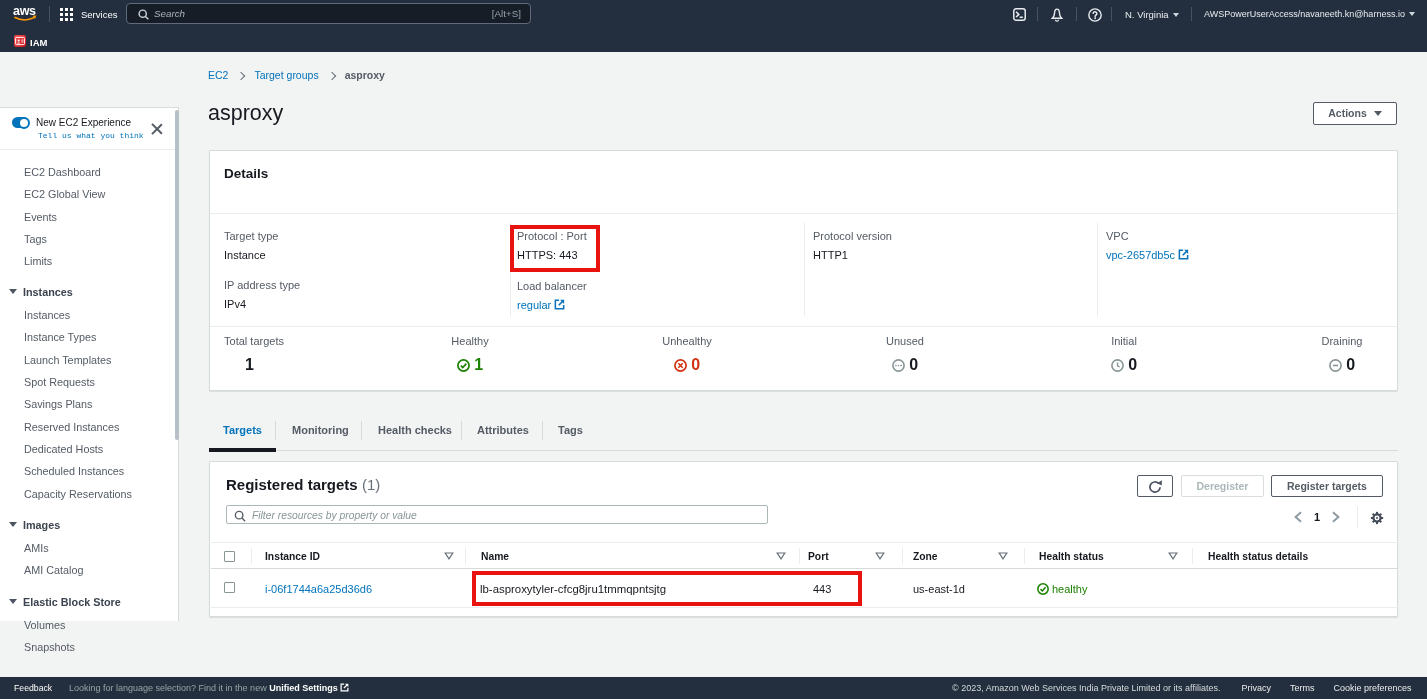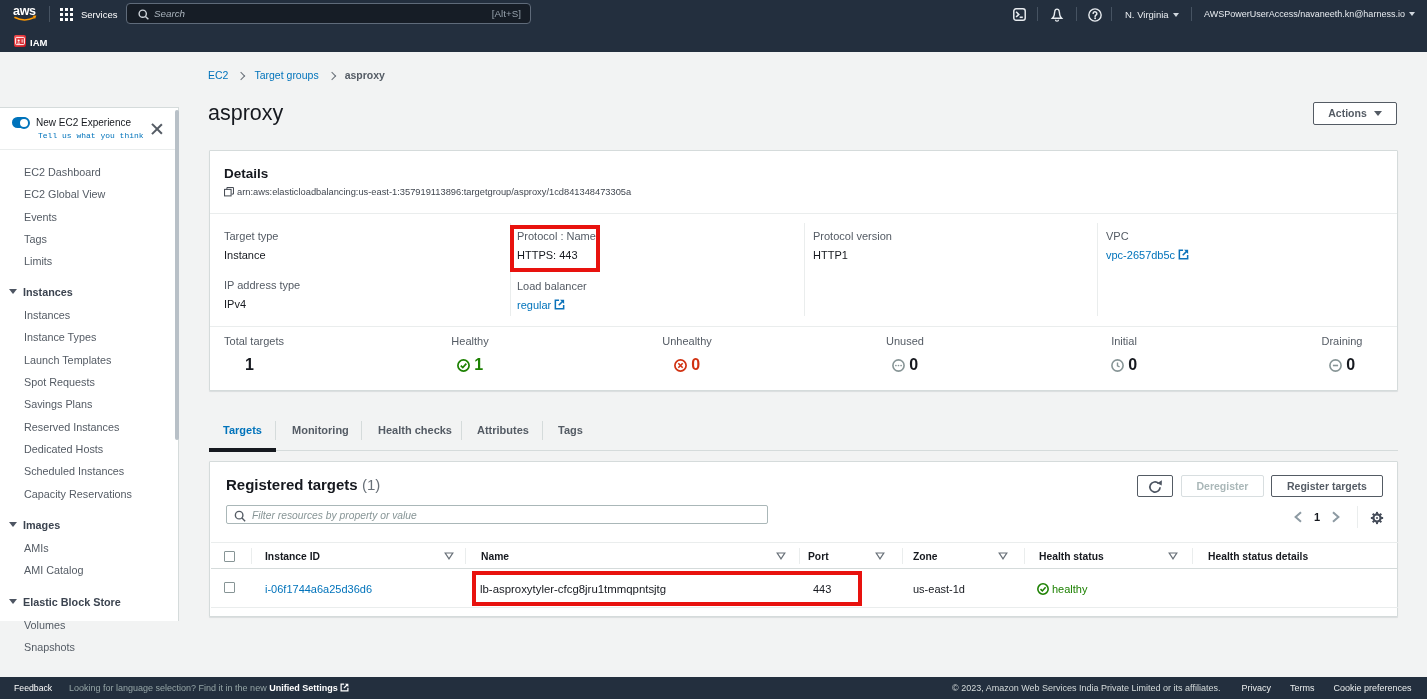--- a/index.html
+++ b/index.html
@@ -204,40 +204,33 @@
     </div>
 </div>
 <div id="sbthumb"></div>
 
 <div id="crumbs"><a>EC2</a><span class="csep"></span><a>Target groups</a><span class="csep"></span><span class="cur">asproxy</span></div>
 <div id="title">asproxy</div>
 <div id="actions">Actions<span class="caret"></span></div>
 
 <div class="card" id="detcard">
   <div id="dettitle">Details</div>
-  <div id="arnline">
-    <svg style="position:absolute;left:0;top:0" width="10" height="10" viewBox="0 0 11 11">
-        <rect x="0.6" y="2.6" width="7.2" height="7.2" fill="#fff" stroke="#414750" stroke-width="1.1"></rect>
-        <path d="M3.2 2.6 L3.2 0.6 L10.4 0.6 L10.4 7.8 L8.4 7.8" fill="none" stroke="#414750" stroke-width="1.1"></path>
-      </svg>
-    <span style="margin-left:13px">arn:aws:elasticloadbalancing:us-east-1:357919113896:targetgroup/asproxy/1cd841348473305a</span>
-  </div>
   <div id="detdiv1"></div>
   <div class="coldiv" style="left:300px"></div>
   <div class="coldiv" style="left:594px"></div>
   <div class="coldiv" style="left:887px"></div>
 
   <div class="dcol" style="left:14px">
     <div class="dlabel">Target type</div>
     <div class="dvalue">Instance</div>
     <div class="dlabel" style="margin-top:18px">IP address type</div>
     <div class="dvalue">IPv4</div>
   </div>
   <div class="dcol" style="left:307px">
-    <div class="dlabel">Protocol : Name</div>
+    <div class="dlabel">Protocol : Port</div>
     <div class="dvalue">HTTPS: 443</div>
     <div class="dlabel" style="margin-top:19px">Load balancer</div>
     <div class="dvalue"><a class="plain">regular</a>
       <svg width="11" height="11" viewBox="0 0 13 13" style="vertical-align:-1px">
           <path d="M6 1.6 L1.6 1.6 L1.6 11.4 L11.4 11.4 L11.4 7" fill="none" stroke="#0a72ba" stroke-width="1.8"></path>
           <line x1="5.6" y1="7.4" x2="10.8" y2="2.2" stroke="#0a72ba" stroke-width="1.8"></line>
           <path d="M7.2 1 L12 1 L12 5.8 Z" fill="#0a72ba"></path>
         </svg>
     </div>
   </div>

